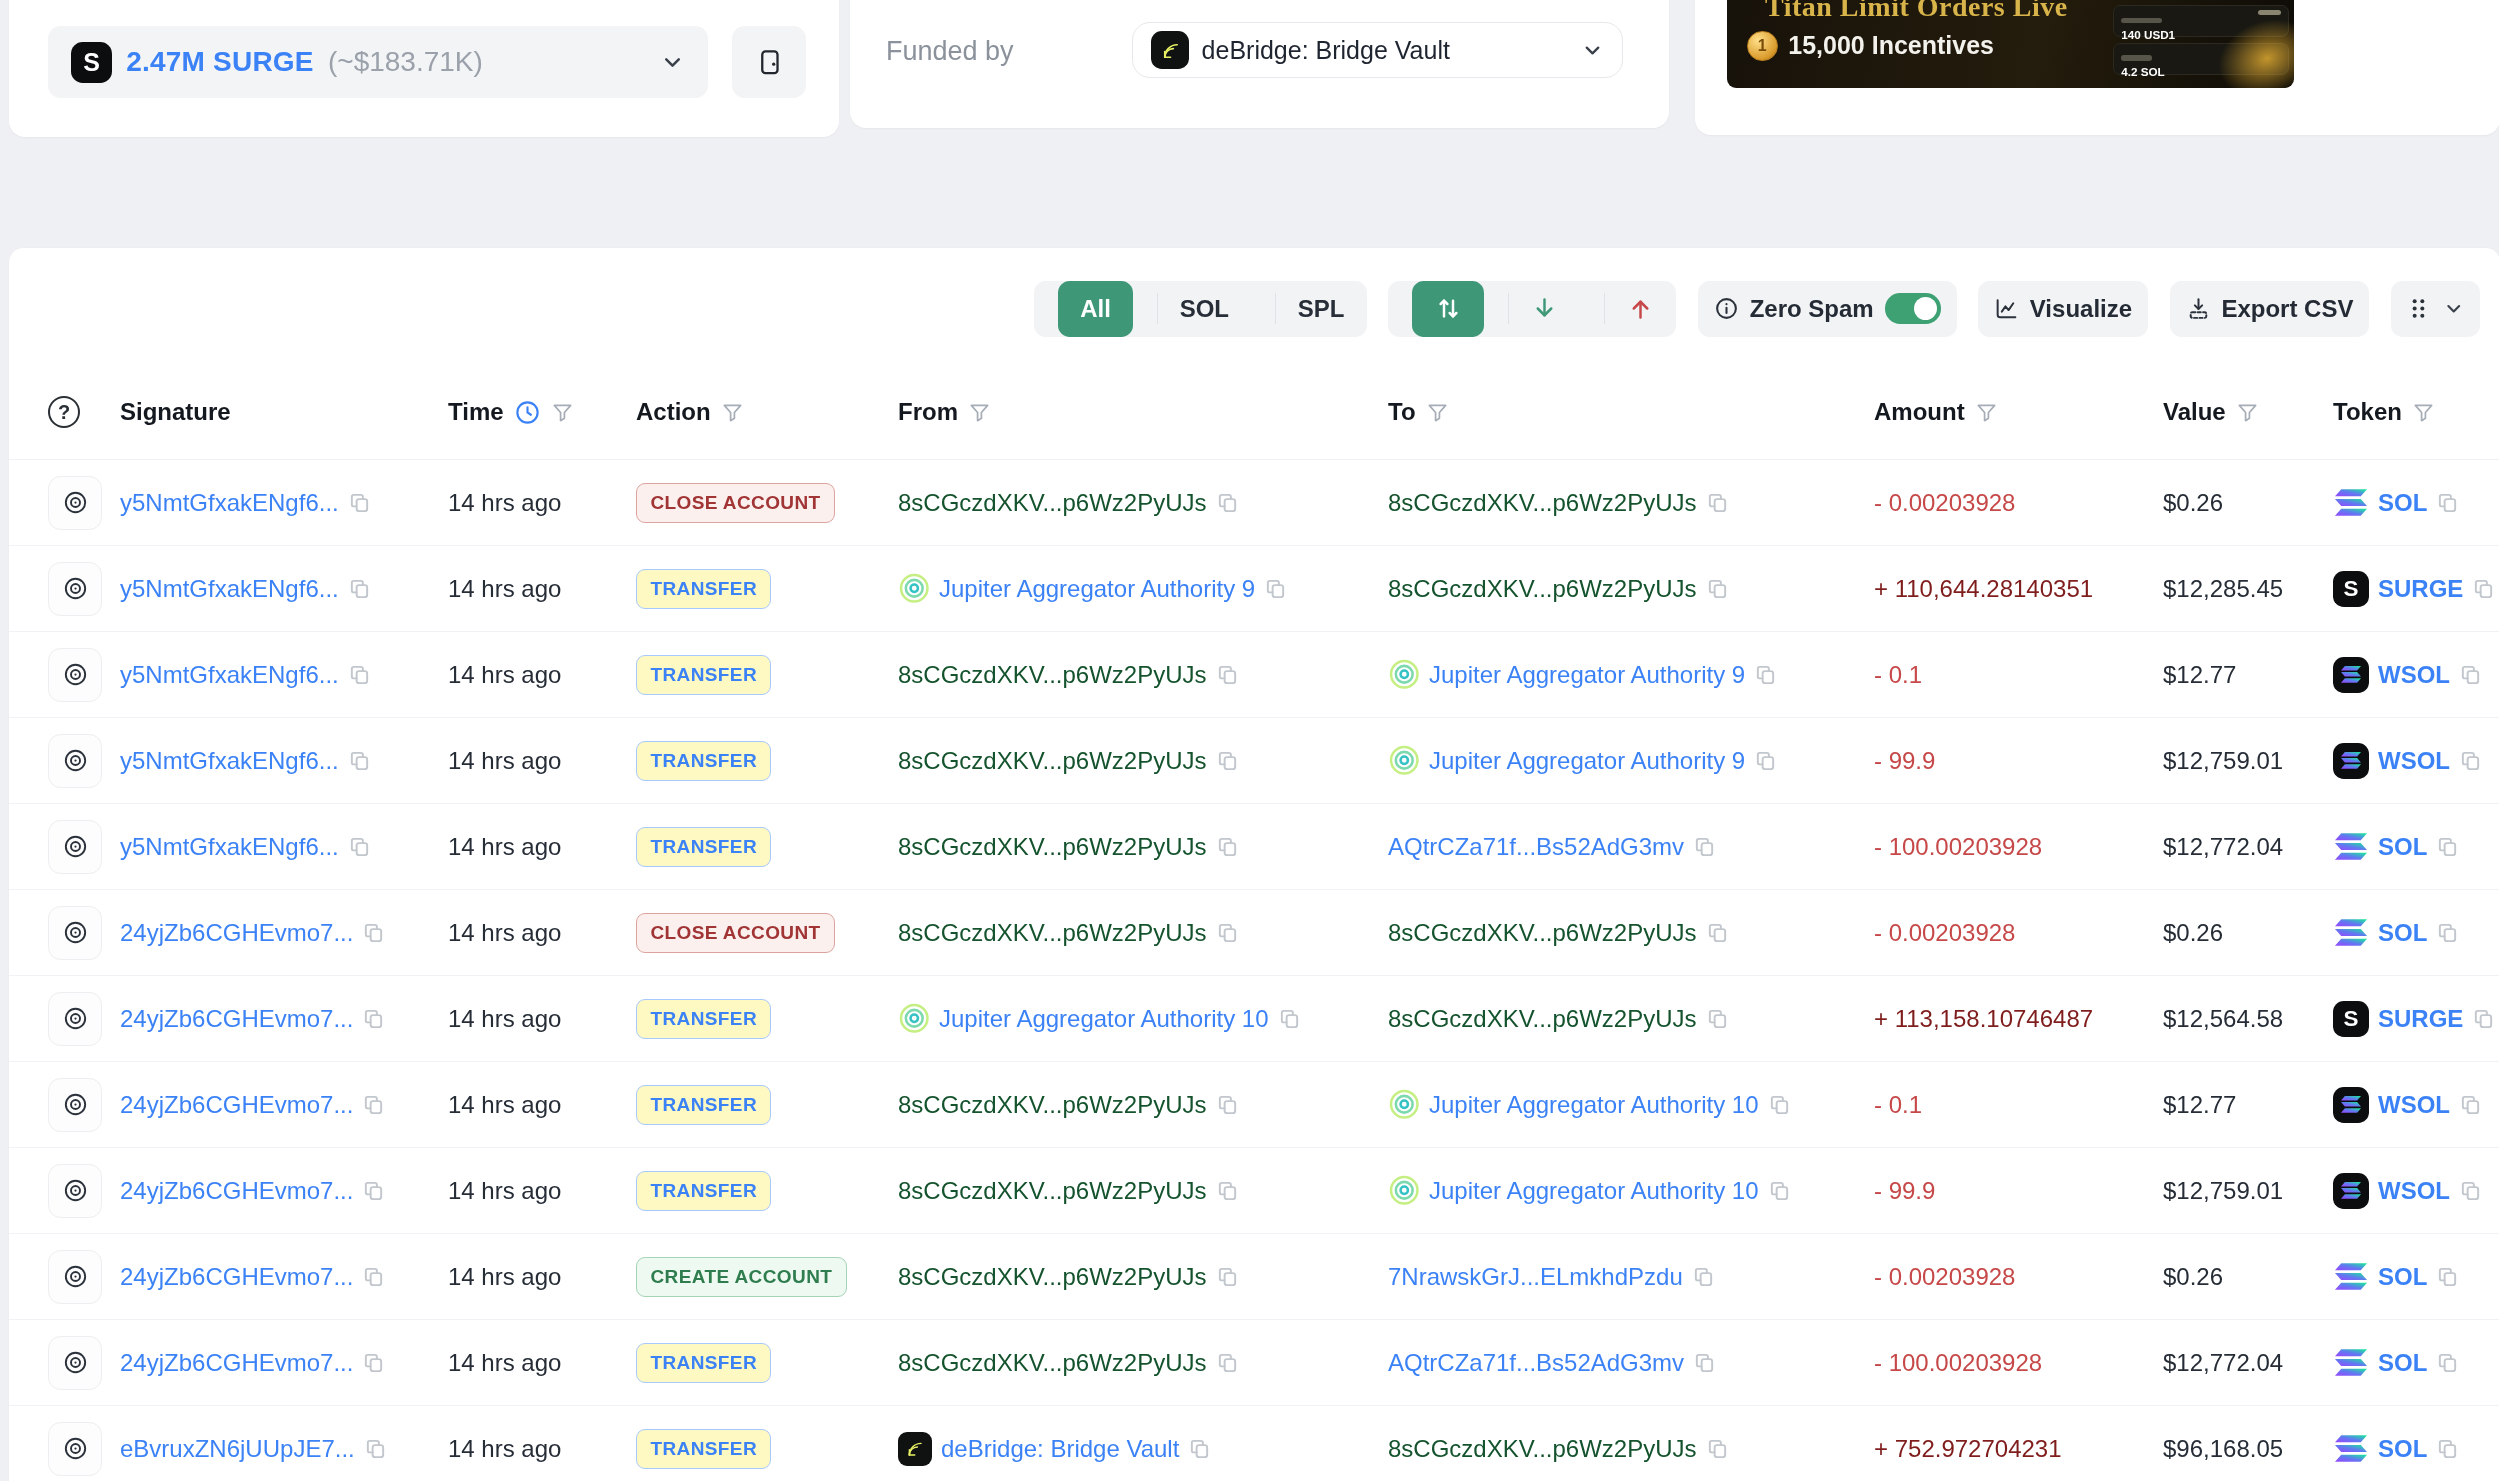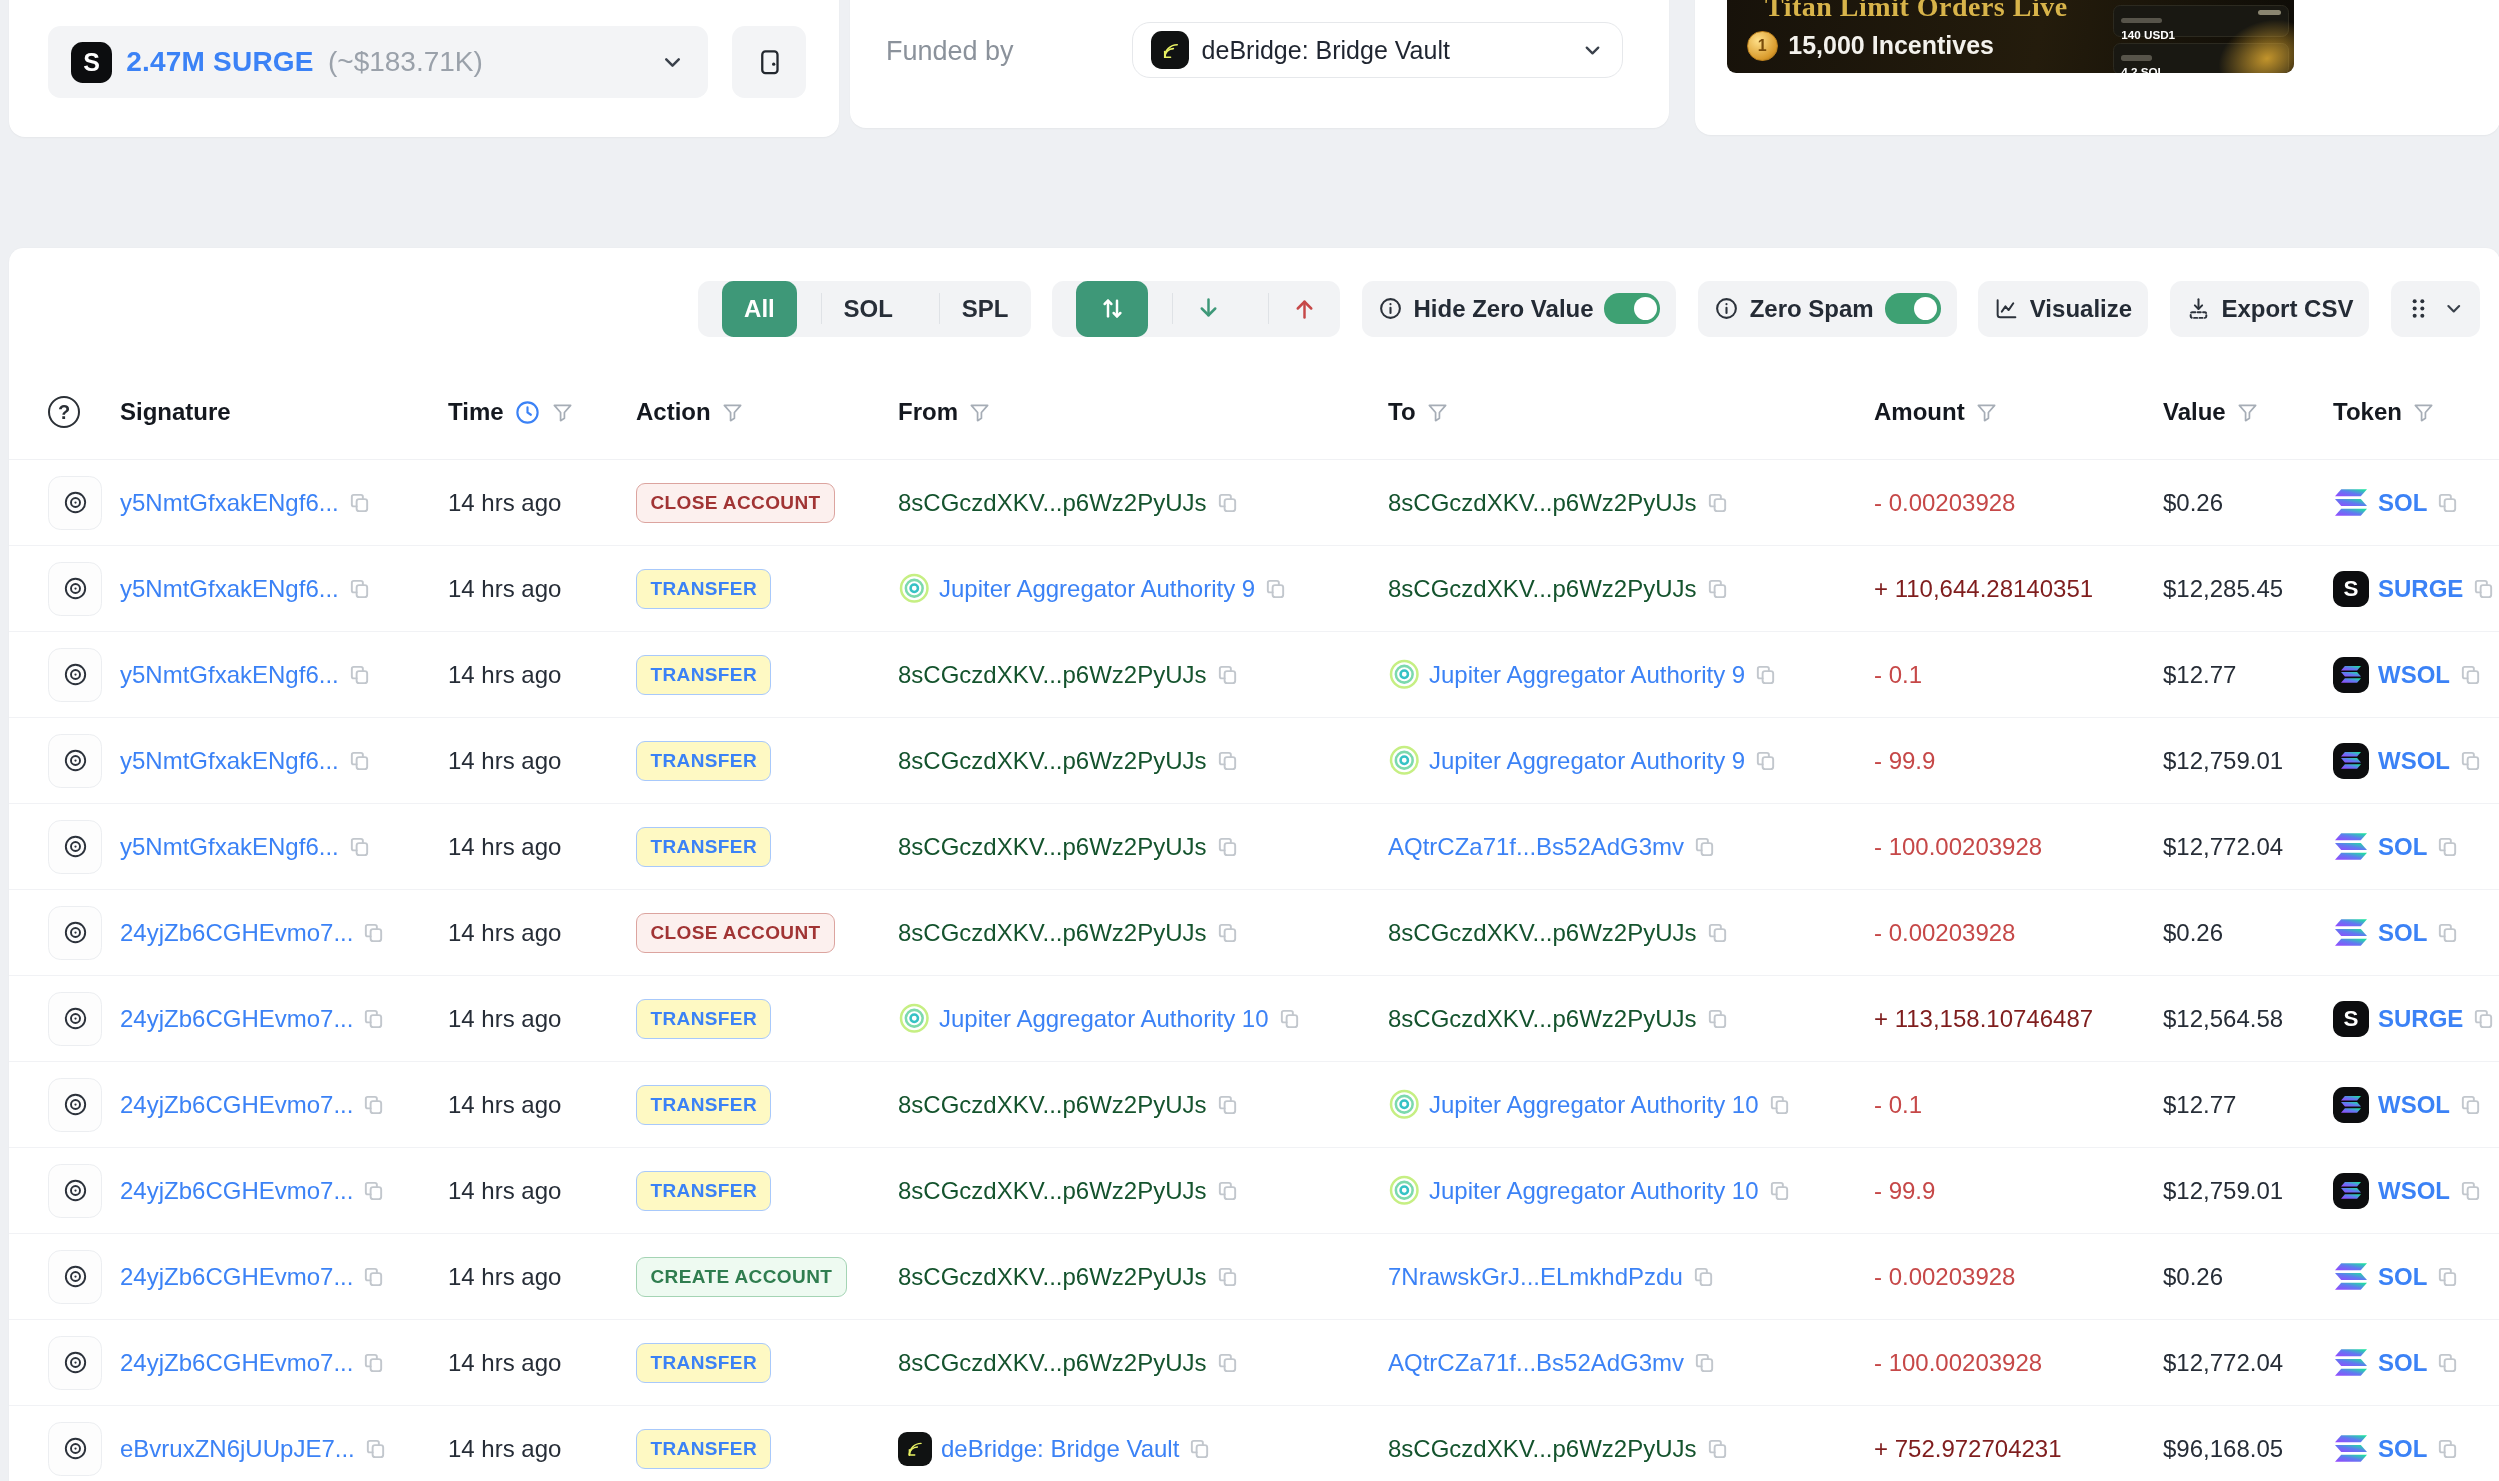--- a/index.html
+++ b/index.html
@@ -29,21 +29,21 @@
   .sq-btn { position:absolute; left:723px; top:65px; width:74px; height:72px; border:none;
     background:#f3f4f6; border-radius:12.6px; display:flex; align-items:center; justify-content:center; cursor:pointer; }
 
   .funded-label { position:absolute; left:36px; top:75px; font-size:27px; color:#8b929b; }
   .funded-select { position:absolute; left:282px; top:61px; width:491px; height:56px;
     background:#fff; border:1.8px solid #e6e8eb; border-radius:18px; display:flex; align-items:center;
     gap:12.6px; padding:0 18px; cursor:pointer; font-size:25px; color:#1f2530; }
   .deb-ic { width:38px; height:38px; background:#101212; border-radius:10.8px; display:flex; align-items:center; justify-content:center; }
   .funded-select .chev { margin-left:auto; }
 
-  .banner { position:absolute; left:32px; top:39px; width:567px; height:73px; overflow:hidden;
+  .banner { position:absolute; left:32px; top:39px; width:567px; height:88px; overflow:hidden;
     border-radius:0 0 9px 9px; background:linear-gradient(100deg,#17120a 0%,#241c0c 55%,#0e0c07 100%); cursor:pointer; }
   .b-title { position:absolute; left:38px; top:-9px; font-family:"Liberation Serif", serif;
     font-weight:bold; font-size:28px; color:#d8b44a; letter-spacing:0.5px; white-space:nowrap; }
   .b-sub { position:absolute; left:20px; top:30.5px; display:flex; align-items:center; gap:10.8px;
     color:#f3f1ec; font-weight:bold; font-size:25px; }
   .coin { width:30.5px; height:30.5px; border-radius:50%;
     background:radial-gradient(circle at 35% 30%, #ffe08a, #d99a2b 70%, #8a5c12); border:1.8px solid #b97f1e;
     display:flex; align-items:center; justify-content:center; color:#7a4c0a; font-size:16px; font-weight:bold; }
   .mini { position:absolute; left:386px; width:176px; background:#191812; border:0.9px solid #2c2a20;
     border-radius:7.2px; color:#e9e7df; padding:3.6px 7.2px; }
@@ -227,27 +227,20 @@
             </svg>
           </button>
           <button>
             <svg width="27" height="27" viewBox="0 0 24 24" fill="none" stroke="#c64848" stroke-width="2.2" stroke-linecap="round" stroke-linejoin="round">
               <path d="M12 20V6"></path>
                 <path d="M6 12l6-6 6 6"></path>
             </svg>
           </button>
         </div>
 
-        <div class="pill">
-          <svg width="25" height="25" viewBox="0 0 24 24" style="color:#2c323b">
-              <use href="#info-g"></use>
-            </svg>
-          <span>Hide Zero Value</span>
-          <span class="toggle"></span>
-        </div>
 
         <div class="pill">
           <svg width="25" height="25" viewBox="0 0 24 24" style="color:#2c323b">
               <use href="#info-g"></use>
             </svg>
           <span>Zero Spam</span>
           <span class="toggle"></span>
         </div>
 
         <button class="pill">

